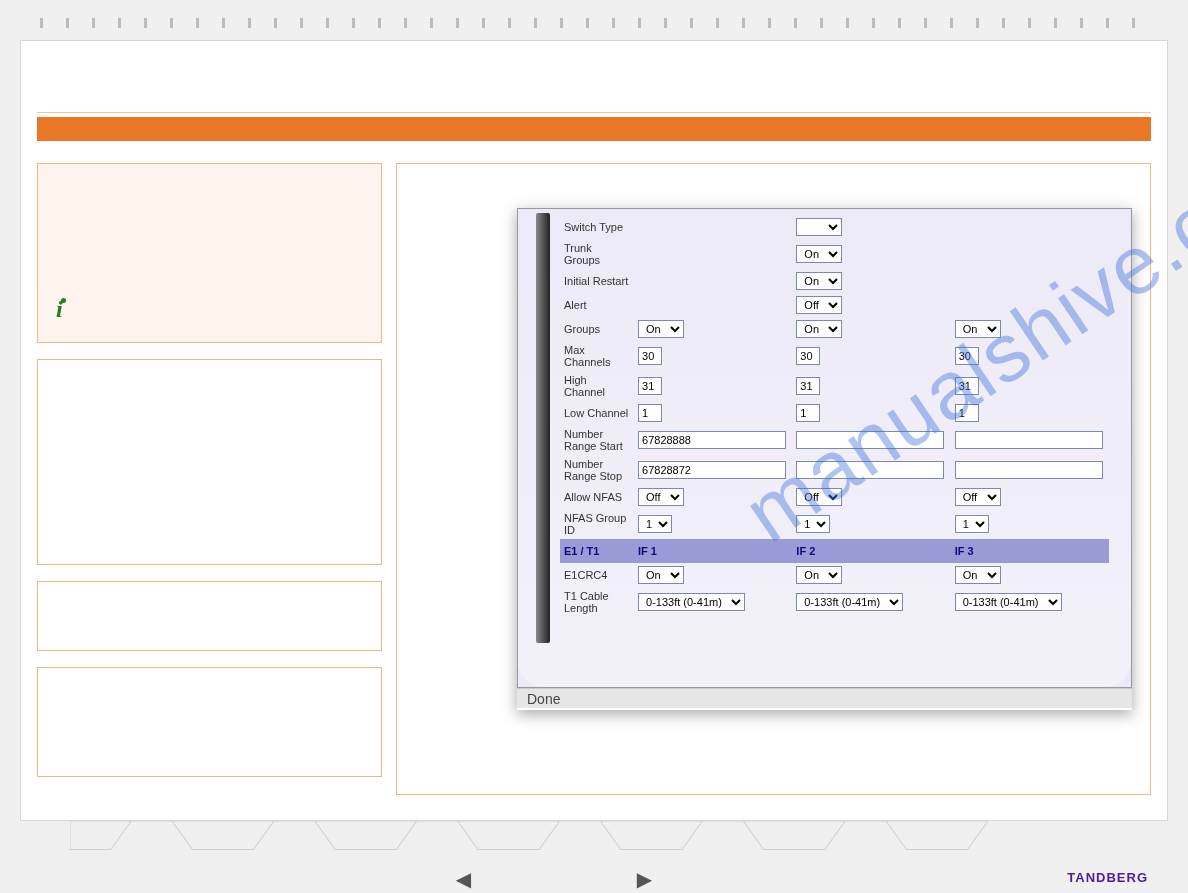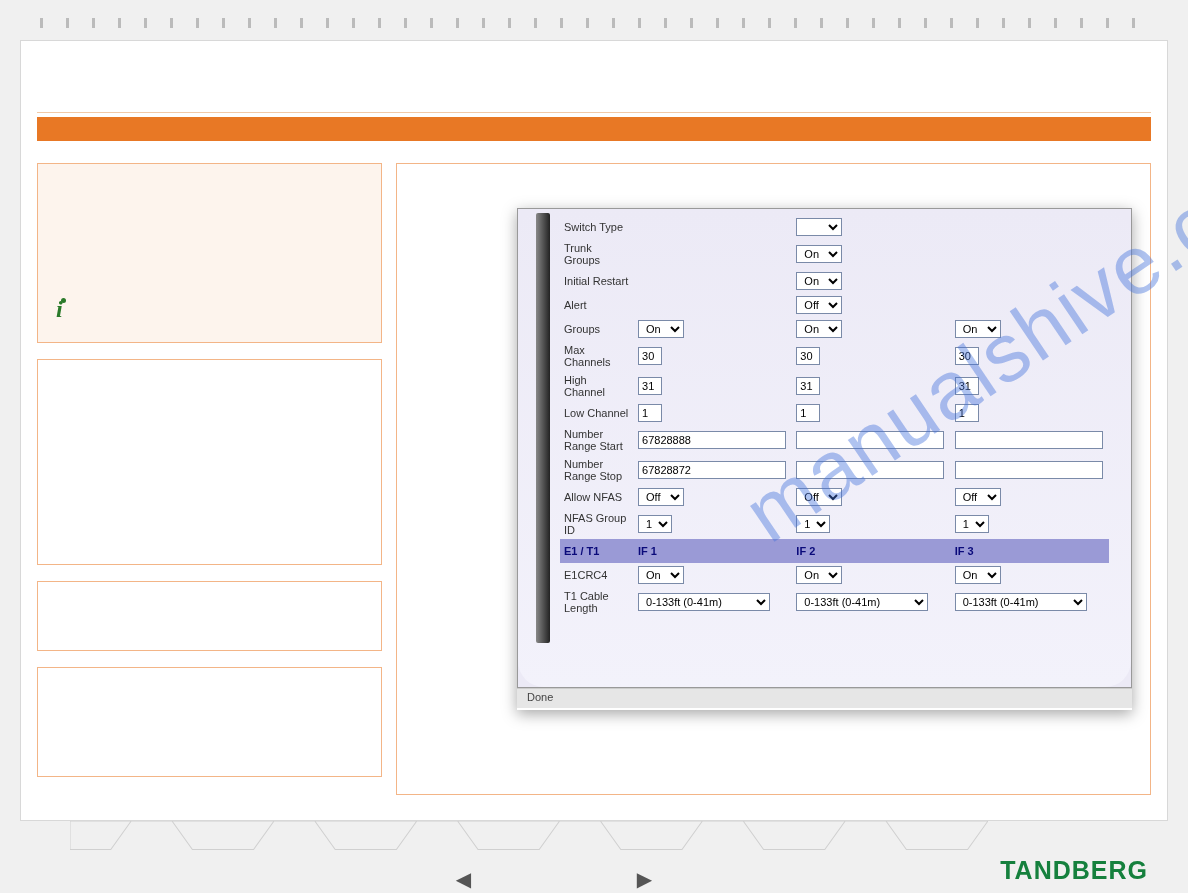--- a/index.html
+++ b/index.html
@@ -14,39 +14,39 @@
   .content { display: flex; gap: 14px; }
   .sidebar { width: 345px; display: flex; flex-direction: column; gap: 16px; }
   .card { border: 1px solid #f3b587; padding: 12px; position: relative; min-height: 60px; }
   .card.pale { background: #fdf4ed; }
   .info-icon { position: absolute; left: 18px; bottom: 18px; width: 16px; height: 22px; }
   .info-icon .glyph { font-family: serif; font-size: 24px; font-weight: bold; font-style: italic; color: #2a7a2a; line-height: 0.6; }
   .info-icon .dot { width: 5px; height: 5px; background: #2a7a2a; border-radius: 50%; position: absolute; top: -4px; left: 5px; }
   .main { flex: 1; border: 1px solid #f3b587; padding: 12px; position: relative; height: 632px; }
   .screenshot-wrap { position: absolute; left: 120px; top: 44px; right: 18px; height: 502px; box-shadow: 0 4px 14px rgba(0,0,0,0.35); background: #fff; }
   .screenshot { width: 100%; height: 480px; background: #eceaf6; border: 1px solid #999; position: relative; overflow: hidden; }
-  .status-bar { height: 20px; background: #e6e6e6; border-top: 1px solid #ccc; padding: 2px 10px; font-size: 11px; color: #444; }
+  .status-bar { height: 20px; background: #e6e6e6; border-top: 1px solid #ccc; padding: 2px 10px; font-size: 14px; color: #444; }
   .form-area { padding: 6px 22px 6px 42px; background: linear-gradient(to bottom, #eceaf6, #f3f2fb); height: 100%; border-radius: 26px; }
   .sh-bar { position: absolute; left: 18px; top: 4px; bottom: 44px; width: 14px; background: linear-gradient(to right, #888, #222); border-radius: 2px; }
   table.cfg { width: 100%; border-collapse: collapse; font-size: 11px; }
   table.cfg td { padding: 3px 4px; vertical-align: middle; height: 24px; }
   .col-label { width: 122px; }
   .col-v { width: 164px; }
   .hdr-row td { background: #9a9ad6; color: #0a0a7a; font-weight: bold; height: 18px; padding: 1px 4px; }
   select, input.tin { border: 1px solid #7a8aa8; background: #fff; font-size: 11px; padding: 1px 3px; height: 18px; }
   select.sm { width: 46px; }
   select.xs { width: 34px; }
-  select.lg { width: 132px; }
+  select.lg { width: 107px; }
   input.tin { width: 148px; }
   input.tin.sm { width: 24px; }
   .watermark { position: absolute; left: 180px; top: 80px; font-size: 82px; color: rgba(64,112,220,0.42); font-weight: 400; letter-spacing: 2px; transform: rotate(-34deg); pointer-events: none; z-index: 50; }
   .bottom-tabs { position: absolute; left: 70px; right: 200px; bottom: 34px; height: 38px; }
   .bottom-tabs svg { width: 100%; height: 100%; }
   .nav-arrows { position: absolute; left: 0; right: 0; bottom: 2px; text-align: center; font-size: 20px; color: #555; letter-spacing: 80px; }
-  .brand { position: absolute; right: 40px; bottom: 8px; font-size: 25px; font-weight: 900; letter-spacing: 1px; color: #15803d; }
+  .brand { position: absolute; right: 40px; bottom: 8px; font-size: 13px; font-weight: 900; letter-spacing: 1px; color: #4c1d95; }
   .c1 { height: 180px; }
   .c2 { height: 206px; }
   .c3 { height: 70px; }
   .c4 { height: 110px; }
   .top-pad { height: 56px; border-bottom: 1px solid #f1c9a7; margin-bottom: 4px; }
 </style>
 </head>
 <body>
 
 <div class="spiral"></div>

